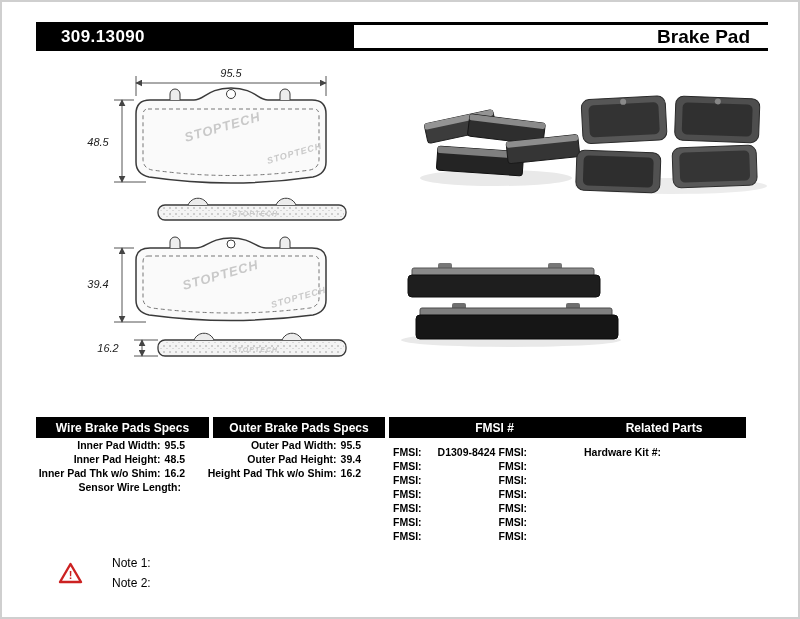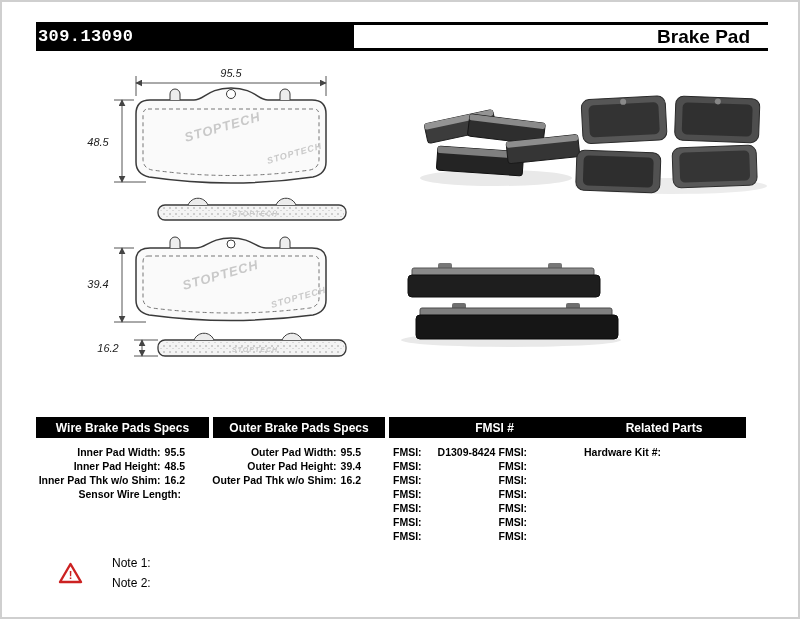--- a/index.html
+++ b/index.html
@@ -2,39 +2,39 @@
 <html><head>
 <meta charset="utf-8">
 <style>
   * { margin:0; padding:0; box-sizing:border-box; }
   html,body { background:#fff; font-family:"Liberation Sans", sans-serif; }
   .page { position:relative; width:800px; height:619px; background:#fff; border:2px solid #cfcfcf; overflow:hidden; }
 
   
   .header { position:absolute; top:20px; left:34px; width:732px; height:29px; }
   .part-bar { position:absolute; left:0; top:0; width:318px; height:29px; background:#000; color:#fff;
-              font-size:17px; font-weight:bold; display:flex; align-items:center; padding-left:2px; letter-spacing:.4px;font-family:Liberation Mono, monospace; }
+              font-size:17px; font-weight:bold; display:flex; align-items:center; padding-left:25px; letter-spacing:.4px; }
   .title-bar { position:absolute; left:312px; right:0; top:0; height:29px; border-top:3px solid #000; border-bottom:3px solid #000;
                display:flex; align-items:center; justify-content:flex-end; font-size:19px; font-weight:bold; padding-right:18px; }
 
   
   .diagram { position:absolute; left:34px; top:60px; }
   .wm { fill:#c9c9c9; font-style:italic; font-weight:bold; letter-spacing:1px; }
   .dimtxt { font-style:italic; font-size:11px; fill:#222; }
 
   
   .specs { position:absolute; top:415px; left:0; right:0; height:135px; }
   .spec-col { position:absolute; top:0; }
   .col-inner { left:34px; width:173px; }
   .col-outer { left:211px; width:172px; }
   .col-fmsi { left:387px; width:211px; }
   .col-related { left:580px; width:164px; }
   .spec-header { height:21px; background:#000; color:#fff; font-size:12px; font-weight:bold;
                  display:flex; align-items:center; justify-content:center; }
-  .spec-rows { padding-top:7px; }
+  .spec-rows { }
   .spec-row { display:flex; justify-content:flex-end; gap:4px; font-size:10.5px; font-weight:bold;
               line-height:14px; padding-right:24px; white-space:nowrap; }
   .fmsi-rows { display:flex; padding-top:7px; }
   .fmsi-col { width:50%; }
   .fmsi-row { display:flex; gap:16px; font-size:10.5px; font-weight:bold; line-height:14px; padding-left:4px; white-space:nowrap; }
   .related-rows { padding-top:7px; }
   .related-row { display:flex; gap:4px; font-size:10.5px; font-weight:bold; line-height:14px; padding-left:2px; white-space:nowrap;align-items:center; }
 
   
   .notes { position:absolute; left:56px; top:551px; display:flex; align-items:center; gap:13px; }
@@ -221,21 +221,21 @@
       <div class="spec-rows">
         <div class="spec-row">
           <span>Outer Pad Width:</span>
           <span>95.5</span>
         </div>
         <div class="spec-row">
           <span>Outer Pad Height:</span>
           <span>39.4</span>
         </div>
         <div class="spec-row">
-          <span>Outer Pad Thk w/o Shim:</span>
+          <span>Height Pad Thk w/o Shim:</span>
           <span>16.2</span>
         </div>
       </div>
     </div>
 
     <div class="spec-col col-fmsi">
       <div class="spec-header">
         <span>FMSI #</span>
       </div>
       <div class="fmsi-rows">

